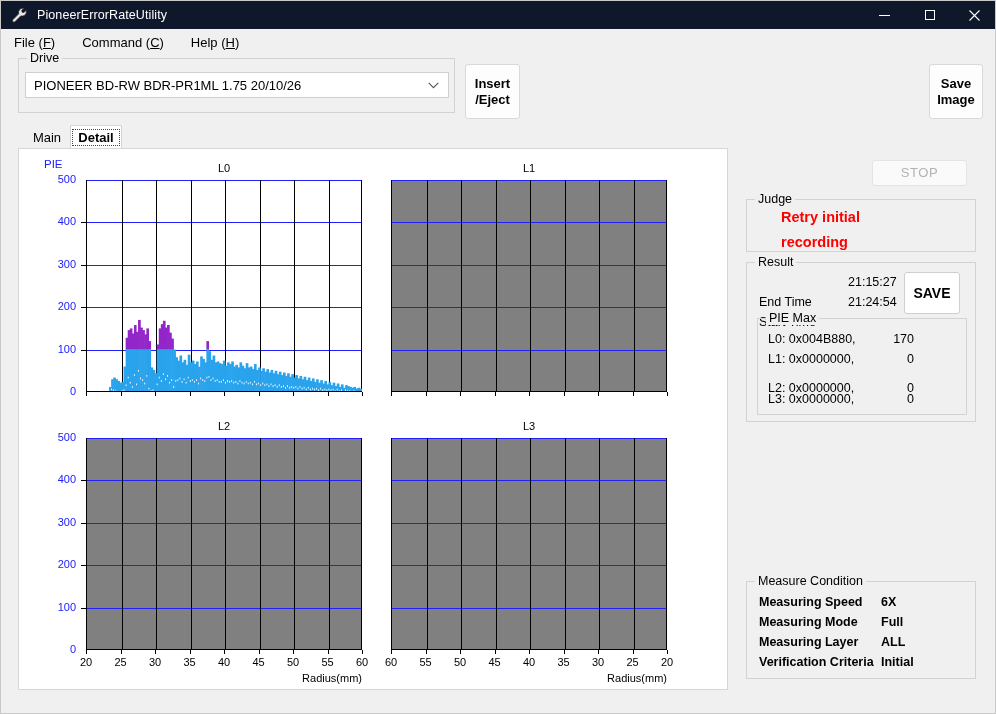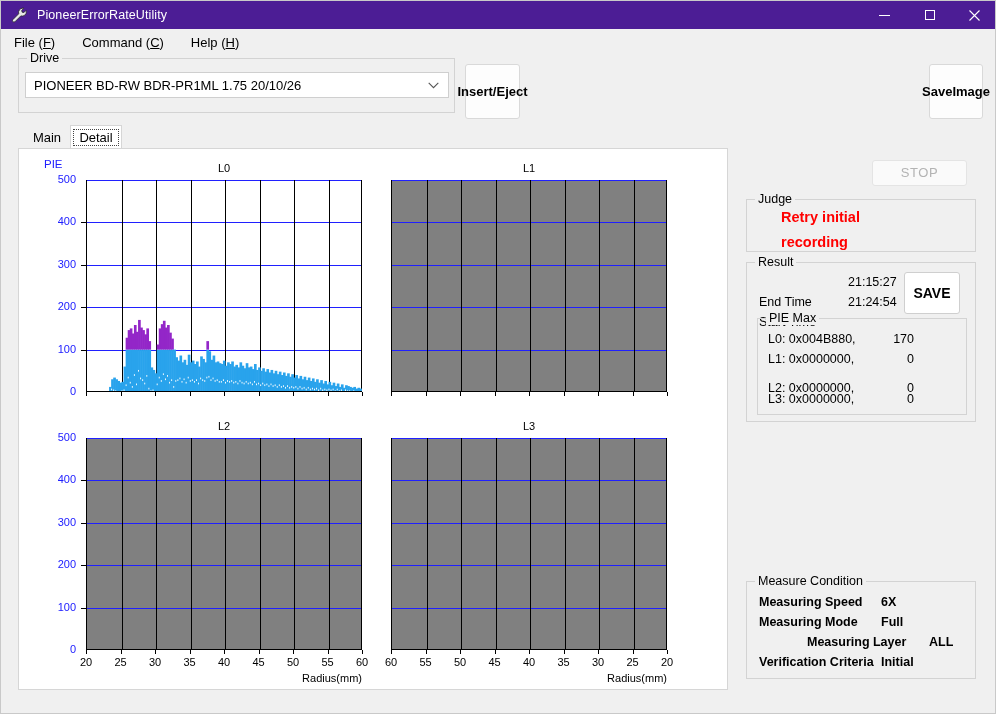--- a/index.html
+++ b/index.html
@@ -14,21 +14,21 @@
     position: relative;
     width: 996px; height: 714px;
     background: #f0f0f0;
     border: 1px solid #c9c9c9;
     overflow: hidden;
   }
 
   
   .titlebar {
     position: absolute; left: 0; top: 0; width: 996px; height: 28px;
-    background: #4c1d95;
+    background: #0f172a;
     display: flex; align-items: center;
   }
   .title-icon {
     width: 26px; height: 28px;
     display: flex; align-items: center; justify-content: center;
     margin-left: 5px;
   }
   .title-text {
     color: #ffffff; font-size: 12.5px; margin-left: 5px;
     letter-spacing: 0.1px;
@@ -81,21 +81,21 @@
   .media-value {
     position: absolute; left: 11px; top: 20px;
     font-size: 13.5px; color: #000;
   }
 
   
   .btn {
     position: absolute;
     background: #fdfdfd; border: 1px solid #d9d9d9; border-radius: 3px;
     font-size: 13px; font-weight: bold; color: #000;
-    display: flex; align-items: center; justify-content: center;
+    display: flex; flex-direction: column; align-items: center; justify-content: center;
     line-height: 16px;
   }
   #insert-eject-btn { left: 464px; top: 63px; width: 55px; height: 55px; }
   #save-image-btn { left: 928px; top: 63px; width: 54px; height: 55px; }
   #stop-btn {
     left: 871px; top: 159px; width: 95px; height: 26px;
     font-weight: normal; font-size: 13px; color: #b3b3b3;
     background: #fafafa; border: 1px solid #e4e4e4;
     letter-spacing: 0.6px;
   }
@@ -113,21 +113,21 @@
     display: flex; align-items: center; justify-content: center;
     font-size: 13px; color: #000;
     background: #f0f0f0;
   }
   .tab.inactive { border: 1px solid #f0f0f0; }
   .tab.active {
     background: #fff;
     border: 1px solid #d6d6d6; border-bottom-color: #fff;
   }
   .tab.active .focusring {
-    border: 1px dotted #444; padding: 0 5px; line-height: 15px;
+    border: 1px dotted #444; padding: 0 5px; line-height: 15px; font-weight: bold;
   }
   #tab-main { left: 6px; width: 46px; }
   #tab-detail { left: 52px; width: 52px; }
 
   .tabpage {
     position: absolute; left: 17px; top: 147px; width: 710px; height: 542px;
     background: #ffffff; border: 1px solid #d6d6d6;
   }
 
   
@@ -691,18 +691,18 @@
 
   <div class="btn" id="save-btn">
     <span>SAVE</span>
   </div>
 
   <div class="groupbox" id="measure-group">
     <div class="gb-title">Measure Condition</div>
     <div id="mc-rows">
         <div class="mc-row" style="left: 12px; top: 13px;"><span class="lbl">Measuring Speed</span><span class="val">6X</span></div>
         <div class="mc-row" style="left: 12px; top: 33px;"><span class="lbl">Measuring Mode</span><span class="val">Full</span></div>
-        <div class="mc-row" style="left: 12px; top: 53px; margin-left: 48px;"><span class="lbl">Measuring Layer</span><span class="val">ALL</span></div>
+        <div class="mc-row" style="left: 12px; top: 53px;"><span class="lbl">Measuring Layer</span><span class="val">ALL</span></div>
         <div class="mc-row" style="left: 12px; top: 73px;"><span class="lbl">Verification Criteria</span><span class="val">Initial</span></div>
       </div>
   </div>
 
 </div>
 
 </body></html>

